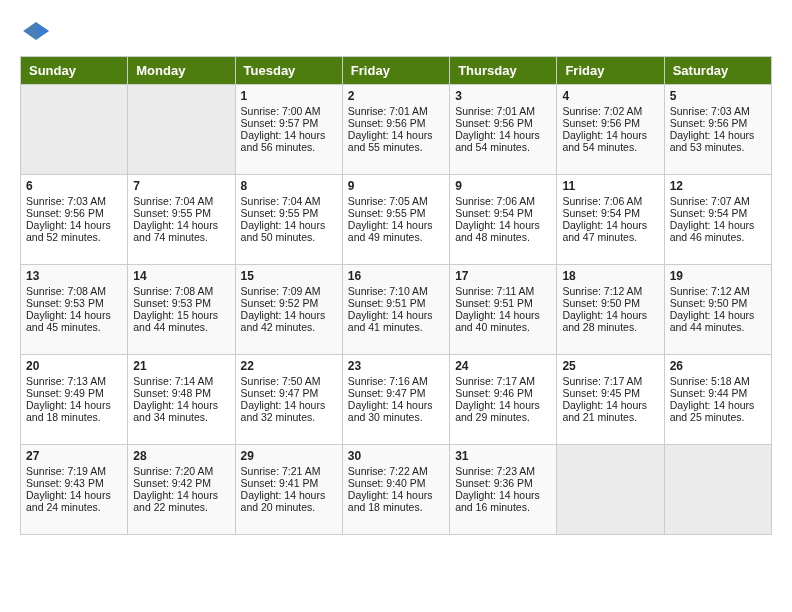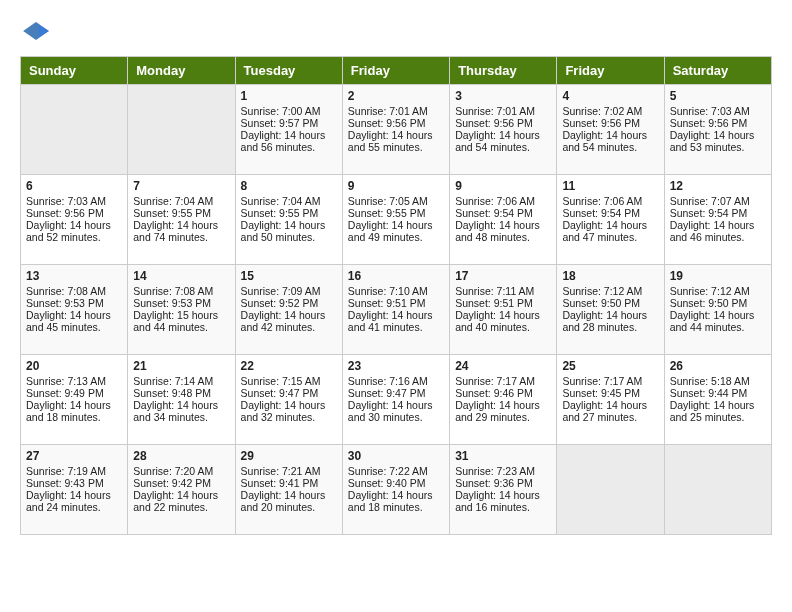--- a/index.html
+++ b/index.html
@@ -141,24 +141,24 @@
         <td><span class="day-num">14</span><span>Sunrise: 7:08 AM</span><br><span>Sunset: 9:53 PM</span><br><span>Daylight: 15 hours and 44 minutes.</span></td>
         <td><span class="day-num">15</span><span>Sunrise: 7:09 AM</span><br><span>Sunset: 9:52 PM</span><br><span>Daylight: 14 hours and 42 minutes.</span></td>
         <td><span class="day-num">16</span><span>Sunrise: 7:10 AM</span><br><span>Sunset: 9:51 PM</span><br><span>Daylight: 14 hours and 41 minutes.</span></td>
         <td><span class="day-num">17</span><span>Sunrise: 7:11 AM</span><br><span>Sunset: 9:51 PM</span><br><span>Daylight: 14 hours and 40 minutes.</span></td>
         <td><span class="day-num">18</span><span>Sunrise: 7:12 AM</span><br><span>Sunset: 9:50 PM</span><br><span>Daylight: 14 hours and 28 minutes.</span></td>
         <td><span class="day-num">19</span><span>Sunrise: 7:12 AM</span><br><span>Sunset: 9:50 PM</span><br><span>Daylight: 14 hours and 44 minutes.</span></td>
       </tr>
       <tr>
         <td><span class="day-num">20</span><span>Sunrise: 7:13 AM</span><br><span>Sunset: 9:49 PM</span><br><span>Daylight: 14 hours and 18 minutes.</span></td>
         <td><span class="day-num">21</span><span>Sunrise: 7:14 AM</span><br><span>Sunset: 9:48 PM</span><br><span>Daylight: 14 hours and 34 minutes.</span></td>
-        <td><span class="day-num">22</span><span>Sunrise: 7:15 AM</span><br><span>Sunset: 9:47 PM</span><br><span>Daylight: 14 hours and 32 minutes.</span></td>
+        <td><span class="day-num">22</span><span>Sunrise: 7:50 AM</span><br><span>Sunset: 9:47 PM</span><br><span>Daylight: 14 hours and 32 minutes.</span></td>
         <td><span class="day-num">23</span><span>Sunrise: 7:16 AM</span><br><span>Sunset: 9:47 PM</span><br><span>Daylight: 14 hours and 30 minutes.</span></td>
         <td><span class="day-num">24</span><span>Sunrise: 7:17 AM</span><br><span>Sunset: 9:46 PM</span><br><span>Daylight: 14 hours and 29 minutes.</span></td>
-        <td><span class="day-num">25</span><span>Sunrise: 7:17 AM</span><br><span>Sunset: 9:45 PM</span><br><span>Daylight: 14 hours and 27 minutes.</span></td>
+        <td><span class="day-num">25</span><span>Sunrise: 7:17 AM</span><br><span>Sunset: 9:45 PM</span><br><span>Daylight: 14 hours and 21 minutes.</span></td>
         <td><span class="day-num">26</span><span>Sunrise: 5:18 AM</span><br><span>Sunset: 9:44 PM</span><br><span>Daylight: 14 hours and 25 minutes.</span></td>
       </tr>
       <tr>
         <td><span class="day-num">27</span><span>Sunrise: 7:19 AM</span><br><span>Sunset: 9:43 PM</span><br><span>Daylight: 14 hours and 24 minutes.</span></td>
         <td><span class="day-num">28</span><span>Sunrise: 7:20 AM</span><br><span>Sunset: 9:42 PM</span><br><span>Daylight: 14 hours and 22 minutes.</span></td>
         <td><span class="day-num">29</span><span>Sunrise: 7:21 AM</span><br><span>Sunset: 9:41 PM</span><br><span>Daylight: 14 hours and 20 minutes.</span></td>
         <td><span class="day-num">30</span><span>Sunrise: 7:22 AM</span><br><span>Sunset: 9:40 PM</span><br><span>Daylight: 14 hours and 18 minutes.</span></td>
         <td><span class="day-num">31</span><span>Sunrise: 7:23 AM</span><br><span>Sunset: 9:36 PM</span><br><span>Daylight: 14 hours and 16 minutes.</span></td>
         <td class="empty-cell"></td>
         <td class="empty-cell"></td>

